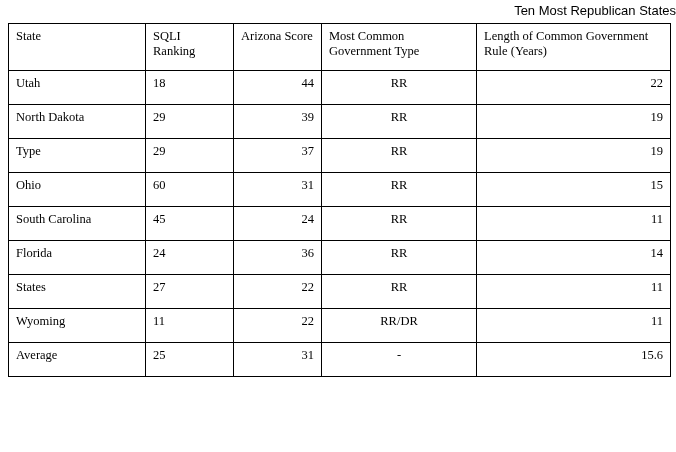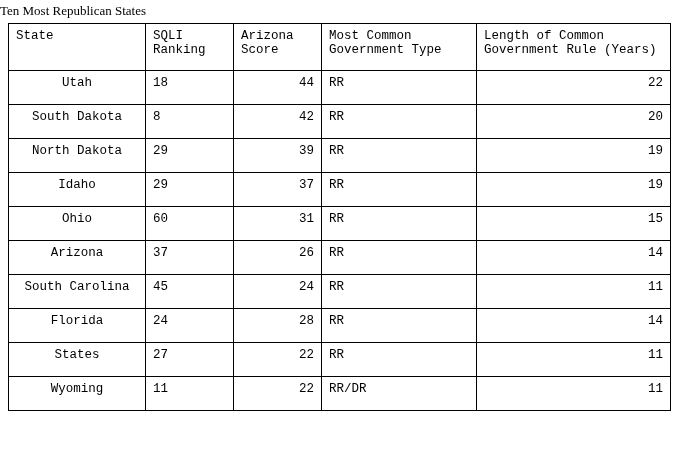--- a/index.html
+++ b/index.html
@@ -14,51 +14,51 @@
     color: #000000;
     overflow: hidden;
   }
   .page {
     width: 676px;
     height: 452px;
     position: relative;
     box-sizing: border-box;
   }
   .title {
-    text-align: left;
+    text-align: right;
     font-size: 13px;
     line-height: 16px;
     padding-top: 3px;
     padding-bottom: 4px;
-    font-family: Liberation Serif, serif;
+    font-family: Liberation Sans, sans-serif;
   }
   table.data {
     border-collapse: collapse;
     width: 662px;
     margin-left: 8px;
     table-layout: fixed;
   }
   table.data td, table.data th {
     border: 1px solid #000000;
     font-size: 12.5px;
-    font-family: Liberation Mono, monospace;
+    font-family: Liberation Serif, serif;
     font-weight: normal;
     padding: 5px 7px 5px 7px;
     vertical-align: top;
     height: 18px;
     box-sizing: border-box;
   }
   thead td {
     vertical-align: top;
     height: 44px;
   }
-  .col-state   { width: 137px; text-align: center; }
+  .col-state   { width: 137px; text-align: left; }
   .col-sqli    { width: 88px;  }
   .col-part    { width: 88px;  text-align: right; }
-  .col-type    { width: 155px; text-align: left; }
+  .col-type    { width: 155px; text-align: center; }
   .col-len     { width: 194px; text-align: right; }
 
   thead .col-sqli, thead .col-part, thead .col-type, thead .col-len, thead .col-state {
     text-align: left;
   }
   .center { text-align: center; }
   tbody tr { height: 34px; }
   thead tr { height: 47px; }
 </style>
 </head>
@@ -80,78 +80,71 @@
     </thead>
     <tbody id="table-body">
         <tr>
           <td class="col-state">Utah</td>
           <td class="col-sqli">18</td>
           <td class="col-part">44</td>
           <td class="col-type">RR</td>
           <td class="col-len">22</td>
         </tr>
         <tr>
-          <td class="col-state">South Dakota</td>
-          <td class="col-sqli">8</td>
-          <td class="col-part">42</td>
-          <td class="col-type">RR</td>
-          <td class="col-len">20</td>
-        </tr>
-        <tr>
           <td class="col-state">North Dakota</td>
           <td class="col-sqli">29</td>
           <td class="col-part">39</td>
           <td class="col-type">RR</td>
           <td class="col-len">19</td>
         </tr>
         <tr>
-          <td class="col-state">Idaho</td>
+          <td class="col-state">Type</td>
           <td class="col-sqli">29</td>
           <td class="col-part">37</td>
           <td class="col-type">RR</td>
           <td class="col-len">19</td>
         </tr>
         <tr>
           <td class="col-state">Ohio</td>
           <td class="col-sqli">60</td>
           <td class="col-part">31</td>
           <td class="col-type">RR</td>
           <td class="col-len">15</td>
         </tr>
         <tr>
-          <td class="col-state">Arizona</td>
-          <td class="col-sqli">37</td>
-          <td class="col-part">26</td>
-          <td class="col-type">RR</td>
-          <td class="col-len">14</td>
-        </tr>
-        <tr>
           <td class="col-state">South Carolina</td>
           <td class="col-sqli">45</td>
           <td class="col-part">24</td>
           <td class="col-type">RR</td>
           <td class="col-len">11</td>
         </tr>
         <tr>
           <td class="col-state">Florida</td>
           <td class="col-sqli">24</td>
-          <td class="col-part">28</td>
+          <td class="col-part">36</td>
           <td class="col-type">RR</td>
           <td class="col-len">14</td>
         </tr>
         <tr>
           <td class="col-state">States</td>
           <td class="col-sqli">27</td>
           <td class="col-part">22</td>
           <td class="col-type">RR</td>
           <td class="col-len">11</td>
         </tr>
         <tr>
           <td class="col-state">Wyoming</td>
           <td class="col-sqli">11</td>
           <td class="col-part">22</td>
           <td class="col-type">RR/DR</td>
           <td class="col-len">11</td>
         </tr>
+        <tr>
+          <td class="col-state">Average</td>
+          <td class="col-sqli">25</td>
+          <td class="col-part">31</td>
+          <td class="col-type center">-</td>
+          <td class="col-len">15.6</td>
+        </tr>
       </tbody>
   </table>
 
 </div>
 
 </body></html>

